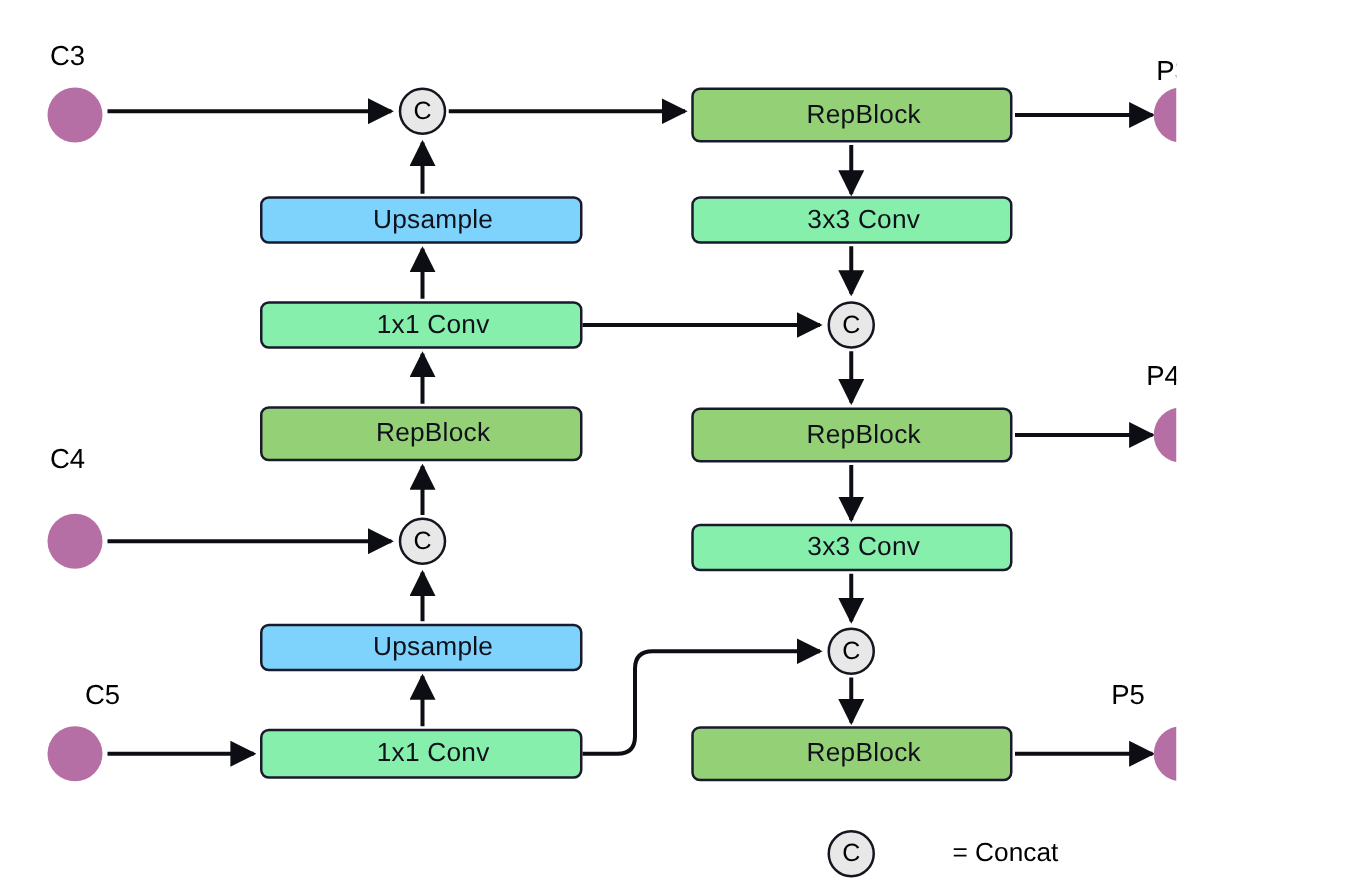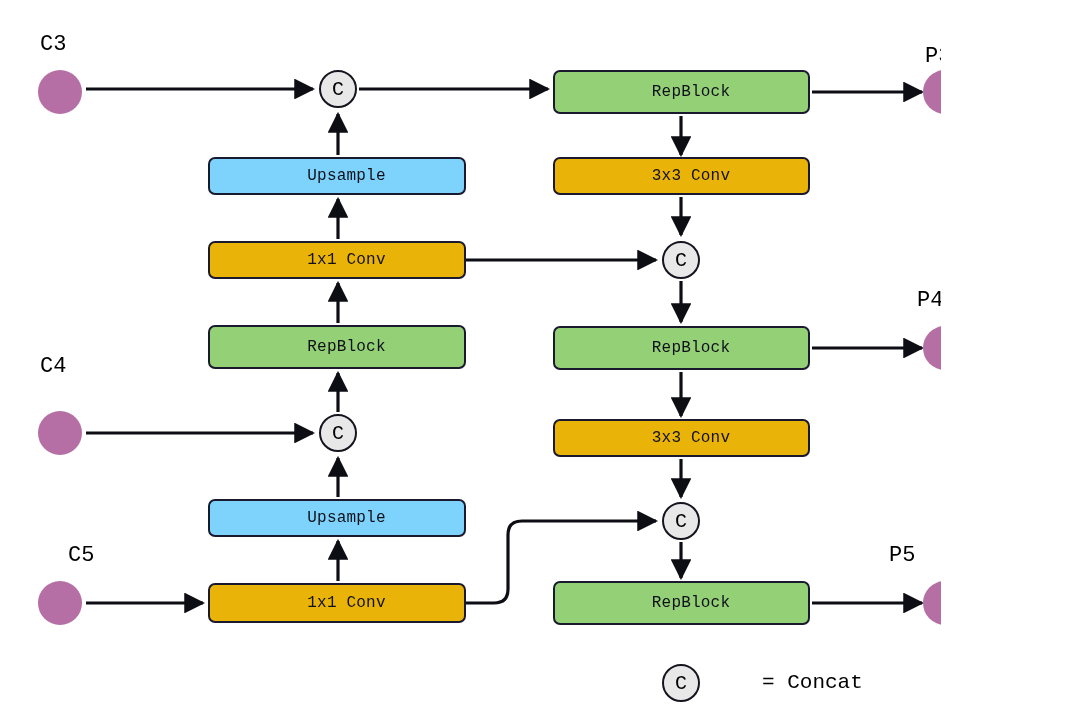--- a/index.html
+++ b/index.html
@@ -5,46 +5,46 @@
   html, body {
     margin: 0;
     padding: 0;
     background: #ffffff;
   }
   #canvas {
     position: relative;
     width: 941px;
     height: 717px;
     background: #ffffff;
-    font-family: Liberation Mono, monospace;
+    font-family: Liberation Sans, sans-serif;
     overflow: hidden;
   }
   #svg-layer {
     position: absolute;
     left: 0;
     top: 0;
     width: 1080px;
     height: 717px;
   }
   .node-box {
     position: absolute;
     box-sizing: border-box;
     border: 2.5px solid #1a1a2e;
     border-radius: 7px;
     display: flex;
     align-items: center;
     justify-content: center;
-    font-size: 16px;
+    font-size: 21px;
     color: #10101a;
     letter-spacing: 0.2px;
     white-space: nowrap;
     padding-left: 19px;
   }
   .box-green  { background: #94d176; }
-  .box-orange { background: #eab308; }
+  .box-orange { background: #86efac; }
   .box-blue   { background: #7dd3fc; }
 
   .endpoint-dot {
     position: absolute;
     border-radius: 50%;
     background: #b56fa5;
   }
   .endpoint-label {
     position: absolute;
     font-size: 22px;

